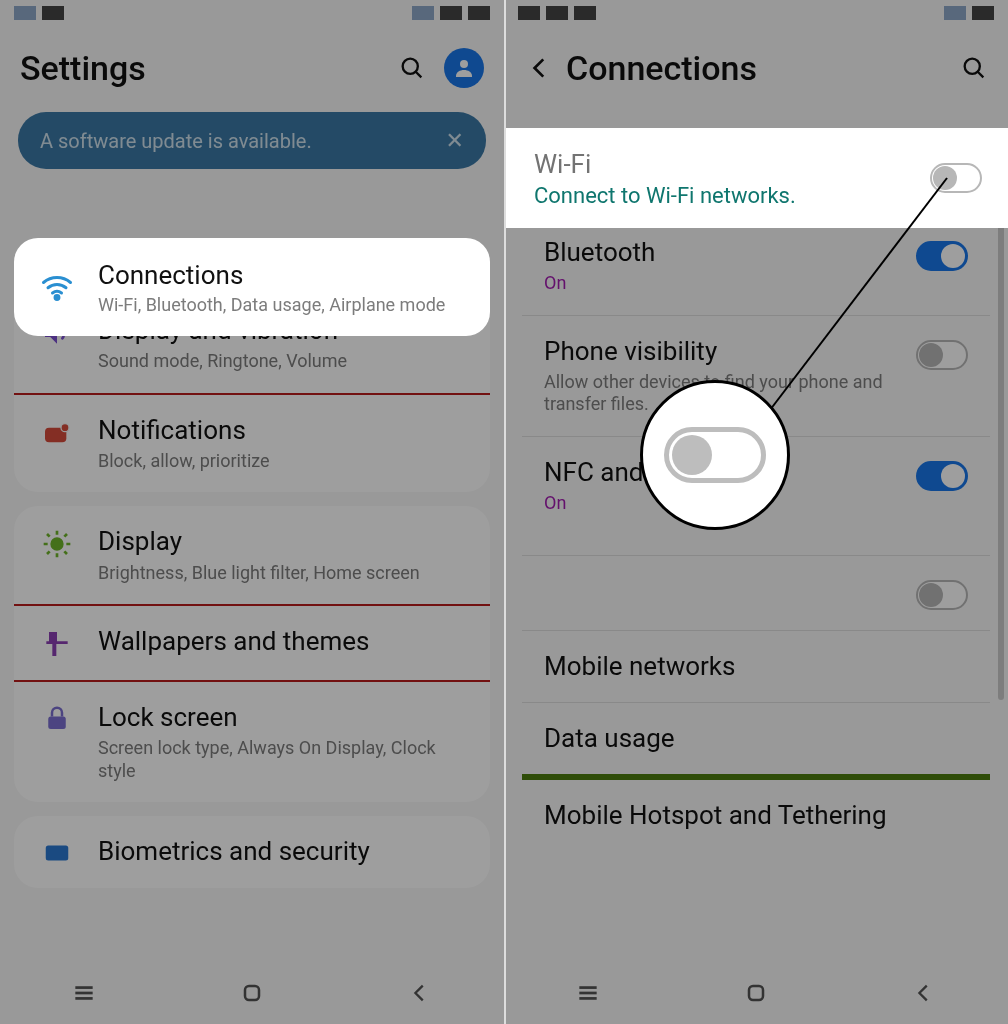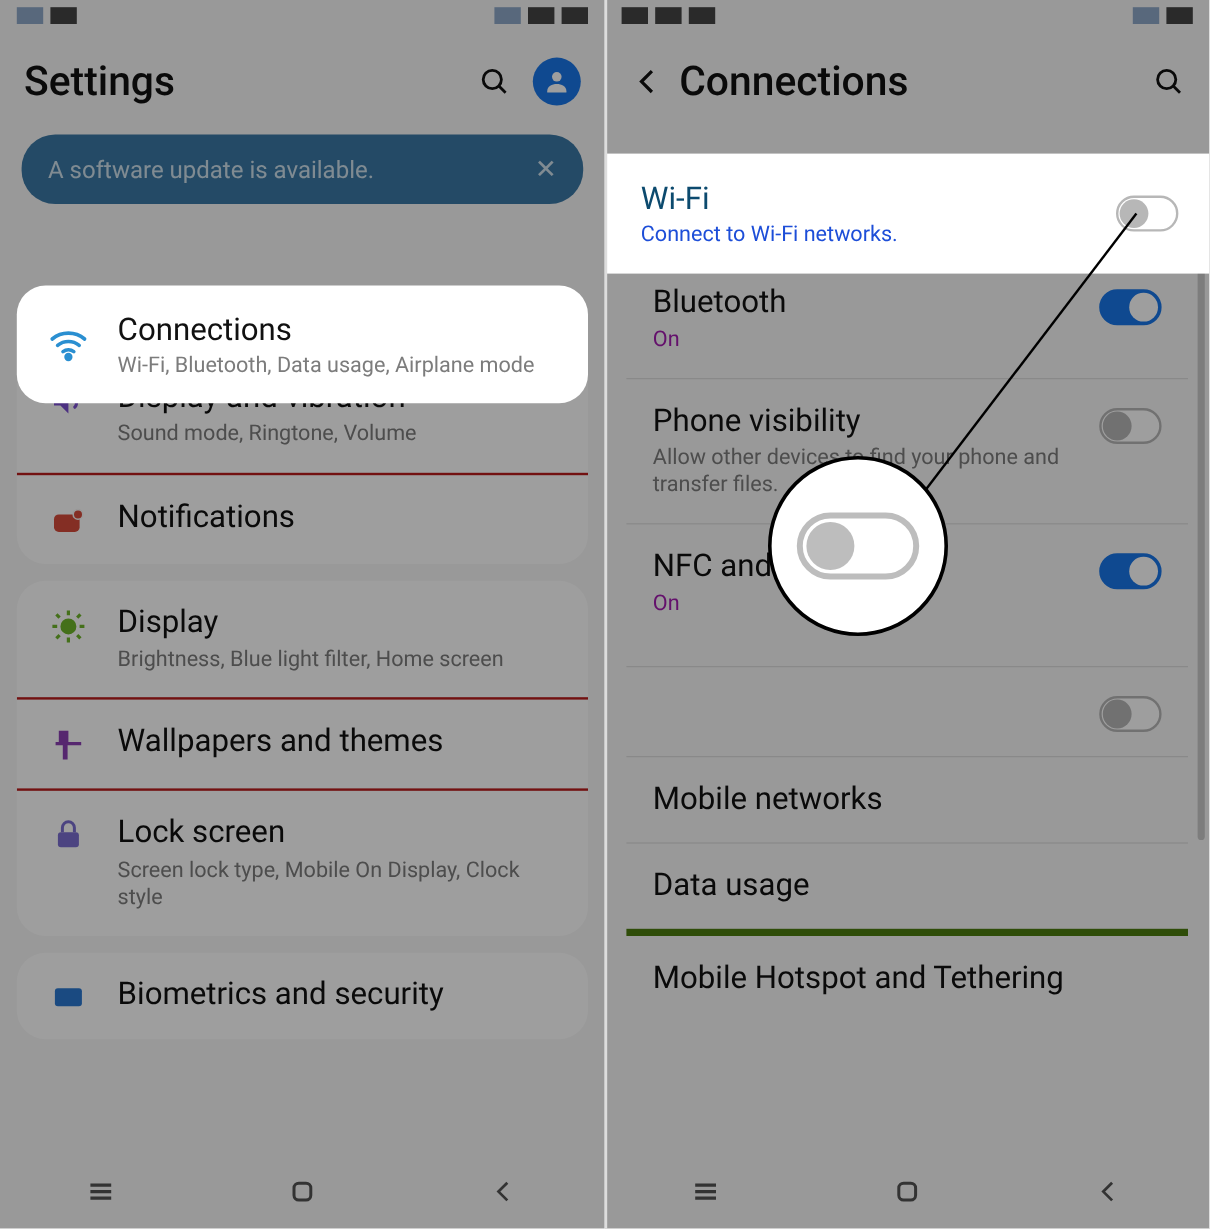--- a/index.html
+++ b/index.html
@@ -37,22 +37,22 @@
   .toggle .knob { position: absolute; top: 1px; left: 1px; width: 24px; height: 24px; border-radius: 50%; background: #b7b7b7; }
   .toggle.on { border-color: #1976e8; background: #1976e8; }
   .toggle.on .knob { left: auto; right: 1px; background: #fff; }
   
   .highlight-strip { position: absolute; left: 0; right: 0; background: #fff; z-index: 5; }
   .hs1 { top: 238px; height: 98px; border-radius: 24px; margin: 0 14px; display: flex; align-items: center; padding: 0 22px; gap: 20px; }
   .hs1 .icon { width: 42px; display: flex; align-items: center; justify-content: center; }
   .hs1 .title { font-size: 26px; color: #111; }
   .hs1 .sub { font-size: 18px; color: #7c7c7c; margin-top: 4px; }
   .hs2 { top: 128px; height: 100px; display: flex; align-items: center; padding: 0 26px 0 30px; gap: 20px; }
-  .hs2 .texts .title { font-size: 26px; color: #0c4a6e; }
-  .hs2 .texts .sub { font-size: 18px; color: #1d4ed8; margin-top: 4px; }
+  .hs2 .texts .title { font-size: 26px; color: #737373; }
+  .hs2 .texts .sub { font-size: 22px; color: #0f766e; margin-top: 4px; }
   .hs2 .toggle-slot { margin-left: auto; }
   
   .navbar { position: absolute; left: 0; right: 0; bottom: 0; height: 62px; display: flex; align-items: center; justify-content: space-around; z-index: 2; }
   .nav-icon { width: 28px; height: 28px; display: flex; align-items: center; justify-content: center; color: #333; }
   
   .callout { position: absolute; z-index: 20; width: 150px; height: 150px; border-radius: 50%; background: #fff; border: 3px solid #000; display: flex; align-items: center; justify-content: center; }
   .callout .big-toggle { width: 102px; height: 56px; border: 5px solid #bdbdbd; border-radius: 28px; position: relative; }
   .callout .big-toggle .knob { position: absolute; left: 3px; top: 3px; width: 40px; height: 40px; border-radius: 50%; background: #bdbdbd; }
   .callout-line { position: absolute; z-index: 19; stroke: #000; }
   
@@ -120,20 +120,21 @@
       </div>
       <div class="row">
         <div class="icon">
           <svg width="32" height="32" viewBox="0 0 24 24" fill="#d64b3a">
               <rect x="3" y="8" width="16" height="11" rx="3"></rect>
               <circle cx="18" cy="8" r="3" fill="#d64b3a" stroke="#f7f7f7" stroke-width="1"></circle>
             </svg>
         </div>
         <div class="texts">
           <div class="title">Notifications</div>
+          <div class="sub">Block, allow, prioritize</div>
         </div>
       </div>
     </div>
 
     <div class="card-group">
       <div class="row">
         <div class="icon">
           <svg width="32" height="32" viewBox="0 0 24 24" fill="none" stroke="#6fb52a" stroke-width="2">
               <circle cx="12" cy="12" r="4" fill="#6fb52a"></circle>
               <line x1="12" y1="2" x2="12" y2="5"></line>
@@ -165,21 +166,21 @@
       </div>
       <div class="row">
         <div class="icon">
           <svg width="30" height="30" viewBox="0 0 24 24" fill="#7b6fd1">
               <rect x="5" y="10" width="14" height="10" rx="2"></rect>
               <path d="M8 10V7a4 4 0 018 0v3" fill="none" stroke="#7b6fd1" stroke-width="2"></path>
             </svg>
         </div>
         <div class="texts">
           <div class="title">Lock screen</div>
-          <div class="sub">Screen lock type, Mobile On Display, Clock style</div>
+          <div class="sub">Screen lock type, Always On Display, Clock style</div>
         </div>
       </div>
     </div>
 
     <div class="card-group">
       <div class="row">
         <div class="icon">
           <svg width="30" height="30" viewBox="0 0 24 24" fill="#2a78d1">
               <rect x="3" y="6" width="18" height="12" rx="2"></rect>
             </svg>

